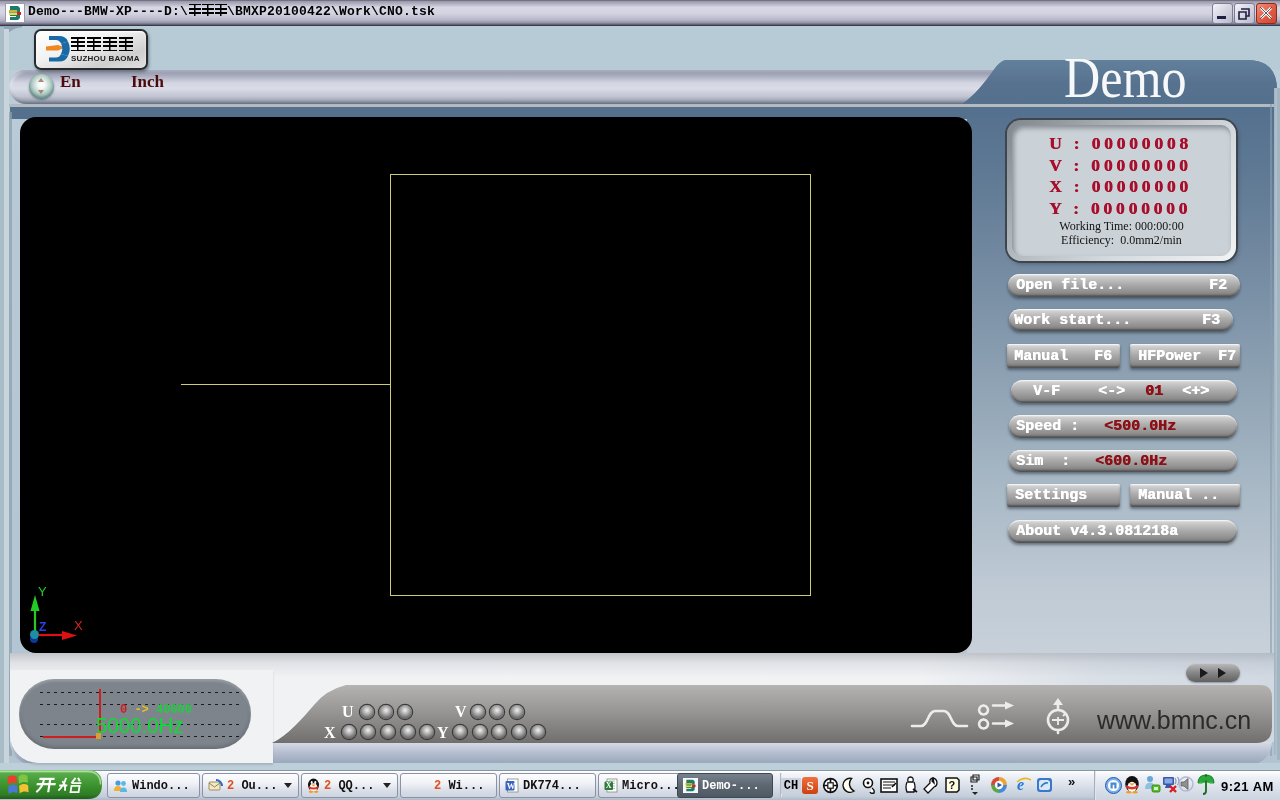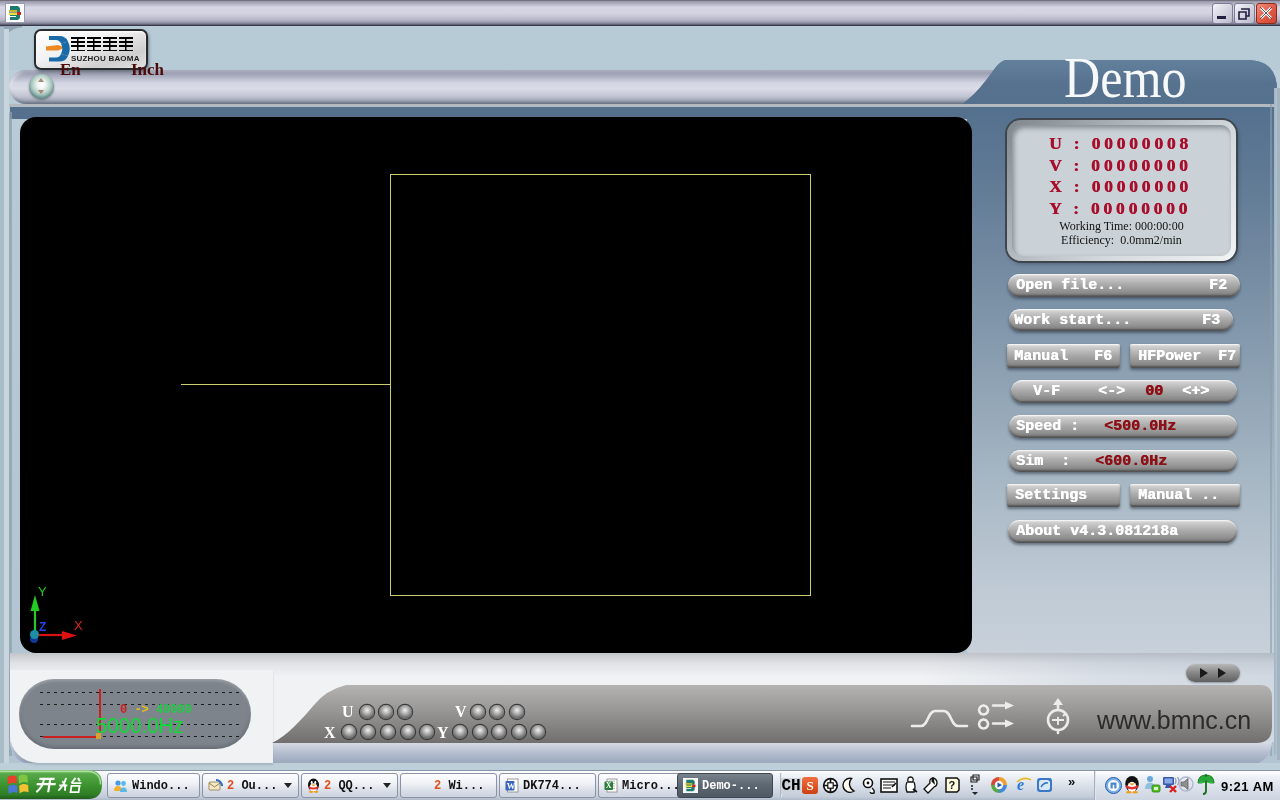--- a/index.html
+++ b/index.html
@@ -17,21 +17,21 @@
 #closebtn{background:linear-gradient(135deg,#f0907e 0%,#e05a44 55%,#c84834 100%);border:1px solid #8c2a1c;}
 
 #logobtn{left:34px;top:29px;width:110px;height:37px;border:2px solid #272b2e;border-radius:7px;background:linear-gradient(160deg,#ffffff 0%,#f2f2f2 40%,#cfcfcf 75%,#dfdfdf 100%);box-shadow:inset 0 1px 2px #fff,1px 2px 3px rgba(40,50,60,.5);}
 
 #silverbar{left:9px;top:70px;width:1060px;height:34px;border-radius:17px 0 0 17px;background:linear-gradient(180deg,#787c94 0%,#9fa3b6 12%,#d3d5e2 38%,#dadce7 55%,#c0c4d1 78%,#939bab 96%,#878f9f 100%);box-shadow:inset 2px 2px 3px rgba(255,255,255,.4),inset 0 -2px 3px rgba(55,65,85,.4);}
 #thinline{left:9px;top:104px;width:1268px;height:3px;background:#b4bac0;}
 #slateband{left:10px;top:107px;width:1264px;height:12px;background:#55708c;}
 
 #sphere{left:29px;top:74px;width:25px;height:25px;border-radius:50%;background:radial-gradient(circle at 50% 42%,#ffffff 0%,#f2f6f4 20%,#b0ccc4 50%,#6e9a96 78%,#47767a 100%);box-shadow:0 1px 2px rgba(40,60,70,.5),inset 0 -2px 3px rgba(30,60,60,.3);}
 .updn{width:0;height:0;border-left:3.5px solid transparent;border-right:3.5px solid transparent;opacity:.85;}
-#en,#inch{font-family:"Liberation Serif",serif;font-weight:bold;font-size:17px;color:#4c0a0a;top:60px;}
+#en,#inch{font-family:"Liberation Serif",serif;font-weight:bold;font-size:17px;color:#4c0a0a;top:72px;}
 
 #demotabsvg{left:927px;top:60px;}
 #demotext{left:1064px;top:45px;width:140px;font-family:"Liberation Serif",serif;font-size:57px;color:#f6f8f9;transform:scaleX(0.88);transform-origin:0 0;}
 
 #sidebar{left:967px;top:107px;width:307px;height:548px;background:linear-gradient(180deg,#53708e 0%,#5f7994 12%,#7289a0 28%,#8ca0b2 48%,#a9b9c6 70%,#bfcad5 88%,#c8d1da 100%);}
 #rightedge{left:1274px;top:88px;width:6px;height:667px;background:linear-gradient(90deg,#9fb4c2,#c2d4de);}
 
 #coordpanel{left:1007px;top:120px;width:229px;height:141px;border-radius:14px;background:linear-gradient(135deg,#7f868c 0%,#a9b0b6 30%,#d5dade 65%,#f2f4f5 100%);box-shadow:0 0 0 2px #3e454c,2px 3px 4px rgba(20,30,45,.35);}#coordinner{position:absolute;left:5px;top:5px;right:5px;bottom:5px;border-radius:10px;background:#cbd2d7;box-shadow:inset 2px 3px 5px rgba(25,35,45,.4);}
 .coordline{font-family:"Liberation Serif",serif;font-weight:bold;font-size:17.5px;color:#a80e2c;letter-spacing:3.8px;line-height:21.5px;white-space:pre;text-shadow:0.5px 0 0 #a80e2c;}
 .coordsmall{font-family:"Liberation Serif",serif;font-size:12px;color:#111;text-align:center;width:229px;line-height:13.5px;}
@@ -81,20 +81,21 @@
   <div class="abs" id="titlebar"></div>
   <div class="abs" style="left:5px;top:3px;width:18px;height:18px;background:#fff;border:1px solid #9a9ab0;">
     <svg width="18" height="18" viewBox="0 0 18 18">
       <path d="M4 2 L12 2 L14 4 L14 8 L10 8 L10 10 L14 10 L14 14 L12 16 L4 16 L4 13 L10 13 L10 12 L4 12 Z" fill="#1c7a6e"></path>
       <rect x="3" y="6" width="8" height="2" fill="#c8b830"></rect>
       <rect x="3" y="9" width="8" height="2" fill="#e8e030"></rect>
       <rect x="3" y="8" width="8" height="1" fill="#999"></rect>
       <rect x="11" y="8" width="4" height="3" fill="#cc2222"></rect>
     </svg>
   </div>
+  <div class="abs" id="titletext">Demo---BMW-XP----D:\<span class="cjk cjk13"></span><span class="cjk cjk13"></span><span class="cjk cjk13"></span>\BMXP20100422\Work\CNO.tsk</div>
   <div class="abs winbtn" style="left:1212px;">
       <div style="position:absolute;left:4px;top:12px;width:9px;height:3px;background:#202040;"></div>
     </div>
   <div class="abs winbtn" style="left:1234px;">
     <svg width="19" height="19">
         <path d="M6 5 h8 v7 h-3 M4 8 h7 v7 h-7 z" fill="none" stroke="#202040" stroke-width="1.6"></path>
       </svg>
   </div>
   <div class="abs winbtn" id="closebtn" style="left:1256px;">
     <svg width="19" height="19">
@@ -231,21 +232,21 @@
     <div class="coordline" style="position:absolute;left:42px;top:56px;">X : 00000000</div>
     <div class="coordline" style="position:absolute;left:42px;top:77.5px;">Y : 00000000</div>
     <div class="coordsmall" style="position:absolute;top:100px;">Working Time: 000:00:00</div>
     <div class="coordsmall" style="position:absolute;top:114px;">Efficiency:&nbsp;&nbsp;0.0mm2/min</div>
   </div>
 
   <div class="abs pbtn pill" style="left:1008px;top:274px;width:232px;height:23px;"><span style="margin-left:8px;">Open file...</span><span style="margin-left:auto;margin-right:13px;">F2</span></div>
   <div class="abs pbtn pill" style="left:1009px;top:309px;width:224px;height:22px;"><span style="margin-left:5px;">Work start...</span><span style="margin-left:auto;margin-right:13px;">F3</span></div>
   <div class="abs pbtn rect" style="left:1007px;top:344px;width:113px;height:24px;"><span style="margin-left:7px;">Manual</span><span style="margin-left:auto;margin-right:8px;">F6</span></div>
   <div class="abs pbtn rect" style="left:1130px;top:344px;width:110px;height:24px;"><span style="margin-left:8px;">HFPower</span><span style="margin-left:auto;margin-right:4px;">F7</span></div>
-  <div class="abs pbtn pill" style="left:1011px;top:380px;width:226px;height:23px;"><span style="margin-left:22px;">V-F</span><span style="margin-left:38px;">&lt;-&gt;</span><span class="red" style="margin-left:20px;">00</span><span style="margin-left:19px;">&lt;+&gt;</span></div>
+  <div class="abs pbtn pill" style="left:1011px;top:380px;width:226px;height:23px;"><span style="margin-left:22px;">V-F</span><span style="margin-left:38px;">&lt;-&gt;</span><span class="red" style="margin-left:20px;">01</span><span style="margin-left:19px;">&lt;+&gt;</span></div>
   <div class="abs pbtn pill" style="left:1009px;top:415px;width:228px;height:23px;"><span style="margin-left:7px;">Speed :</span><span class="red" style="margin-left:25px;">&lt;500.0Hz</span></div>
   <div class="abs pbtn pill" style="left:1009px;top:450px;width:228px;height:22px;"><span style="margin-left:7px;">Sim&nbsp;&nbsp;:</span><span class="red" style="margin-left:25px;">&lt;600.0Hz</span></div>
   <div class="abs pbtn rect" style="left:1007px;top:484px;width:113px;height:23px;"><span style="margin-left:8px;">Settings</span></div>
   <div class="abs pbtn rect" style="left:1130px;top:484px;width:110px;height:23px;"><span style="margin-left:8px;">Manual ..</span></div>
   <div class="abs pbtn pill" style="left:1008px;top:520px;width:229px;height:23px;"><span style="margin-left:8px;">About v4.3.081218a</span></div>
 
   <div class="abs" id="arrpill">
     <div class="tri" style="position:absolute;left:14px;top:4px;"></div>
     <div class="tri" style="position:absolute;left:32px;top:4px;"></div>
   </div>
@@ -338,21 +339,21 @@
         <rect x="0" y="0" width="18" height="18" fill="#f8f8f8"></rect>
         <path d="M4 2 L12 2 L14 4 L14 8 L10 8 L10 10 L14 10 L14 14 L12 16 L4 16 L4 13 L10 13 L10 12 L4 12 Z" fill="#1c7a6e"></path>
         <rect x="3" y="6" width="8" height="2" fill="#c8b830"></rect>
         <rect x="3" y="9" width="8" height="2" fill="#e8e030"></rect>
         <rect x="11" y="8" width="4" height="3" fill="#cc2222"></rect>
       </svg>
     <span>Demo-...</span>
   </div>
 
   <div class="abs" style="left:780px;top:773px;width:2px;height:24px;background:linear-gradient(90deg,#98a0b0,#fff);"></div>
-  <div class="abs" style="left:781px;top:778px;width:20px;height:16px;background:#cdd3dd;color:#000;font-size:16px;font-weight:bold;font-family:'Liberation Mono',monospace;text-align:center;line-height:16px;">CH</div>
+  <div class="abs" style="left:781px;top:778px;width:20px;height:16px;background:#cdd3dd;color:#000;font-size:12px;font-weight:bold;font-family:'Liberation Mono',monospace;text-align:center;line-height:16px;">CH</div>
   <div class="abs" style="left:802px;top:777px;width:16px;height:17px;border-radius:3px;background:linear-gradient(180deg,#f07040,#cc4010);color:#fff;font-size:13px;font-weight:bold;text-align:center;line-height:17px;font-family:'Liberation Serif',serif;">S</div>
   <svg class="abs" style="left:822px;top:777px;" width="17" height="17" viewBox="0 0 17 17">
       <circle cx="8.5" cy="8.5" r="6.8" fill="#fff" stroke="#111" stroke-width="1.7"></circle>
       <path d="M8.5 1.7 v13.6 M1.7 8.5 h13.6" stroke="#111" stroke-width="1.7"></path>
       <rect x="5.8" y="5.8" width="5.4" height="5.4" fill="#fff" stroke="#111" stroke-width="1.2"></rect>
     </svg>
   <svg class="abs" style="left:842px;top:777px;" width="17" height="17" viewBox="0 0 17 17">
       <path d="M5 2 a7 7 0 1 0 10 8 a8 8 0 0 1 -10 -8 Z" fill="#fffef0" stroke="#111" stroke-width="1.4" transform="rotate(40 8 8)"></path>
     </svg>
   <svg class="abs" style="left:861px;top:777px;" width="17" height="17" viewBox="0 0 17 17">

